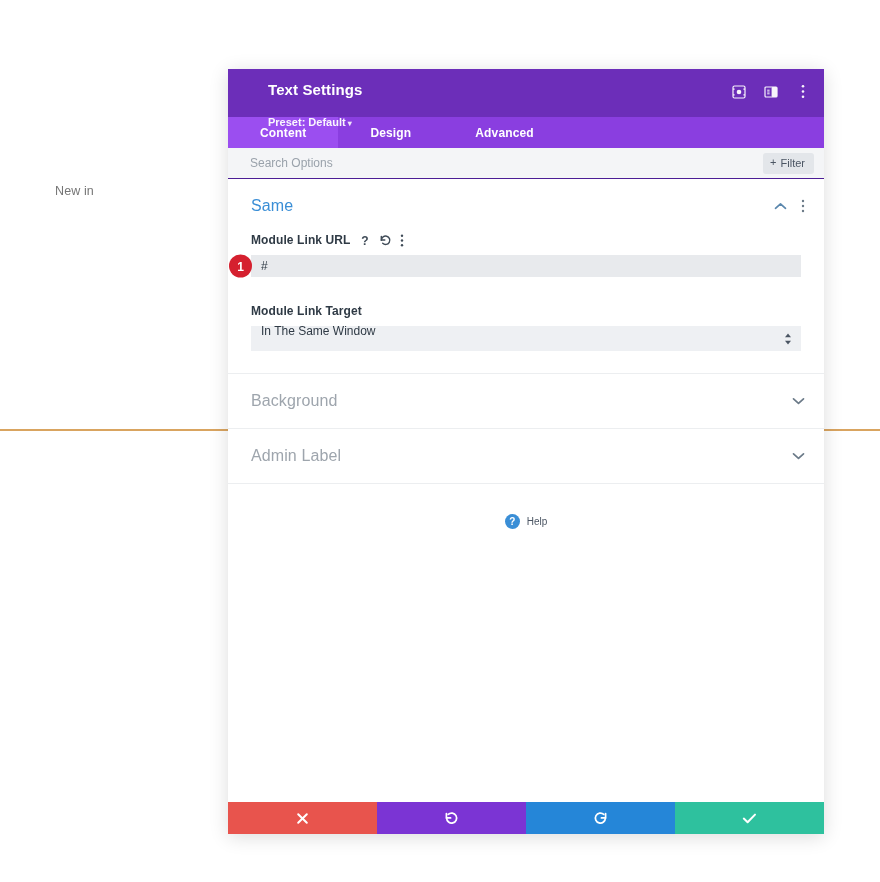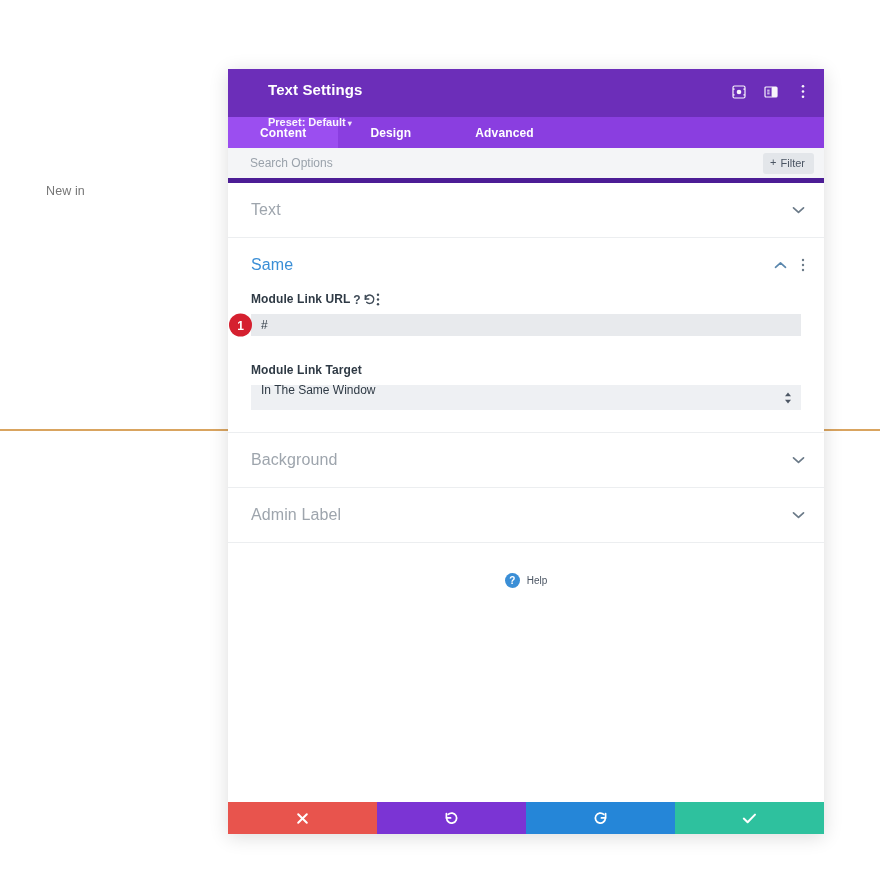--- a/index.html
+++ b/index.html
@@ -15,21 +15,21 @@
   #stage {
     position: relative;
     width: 880px;
     height: 882px;
     background: #ffffff;
   }
 
   
   .page-text {
     position: absolute;
-    left: 46px;
+    left: 55px;
     top: 184px;
     font-size: 12.5px;
     color: #767676;
     letter-spacing: .1px;
   }
 
   .hr-rule {
     position: absolute;
     left: 0;
     top: 429px;
@@ -122,21 +122,21 @@
     background: #9b4ef0;
   }
 
   
   .searchrow {
     background: #f4f5f7;
     height: 30px;
     display: flex;
     align-items: center;
     padding: 0 6px 0 22px;
-    border-bottom: 5px solid #4c1d95;
+    border-bottom: 1px solid #4c1d95;
     position: relative;
   }
   .search-input {
     flex: 1;
     border: none;
     outline: none;
     background: transparent;
     font-family: "Liberation Sans", sans-serif;
     font-size: 12px;
     color: #6b7280;
@@ -199,20 +199,21 @@
     width: 6px;
   }
 
   .section-body {
     padding: 0 23px 22px 23px;
   }
 
   .field-label-row {
     display: flex;
     align-items: center;
+    gap: 8px;
     margin-bottom: 8px;
   }
   .field-label {
     font-size: 12px;
     font-weight: bold;
     color: #2f3a45;
     letter-spacing: .1px;
   }
   .ficon {
     color: #5b6670;
@@ -377,30 +378,20 @@
     <div class="searchrow">
       <input class="search-input" type="text" placeholder="Search Options" style="">
       <div class="filter-btn">
         <span class="filter-plus">+</span>
         <span>Filter</span>
       </div>
     </div>
 
     <div class="modal-body">
 
-      <div class="section">
-        <div class="section-head">
-          <div class="section-title">Text</div>
-          <div class="chev">
-            <svg width="13" height="8" viewBox="0 0 13 8" fill="none" stroke="#6b7a88" stroke-width="1.7" stroke-linecap="round" stroke-linejoin="round">
-                <path d="M1.5 1.8L6.5 6.3 11.5 1.8"></path>
-              </svg>
-          </div>
-        </div>
-      </div>
 
       <div class="section">
         <div class="section-head">
           <div class="section-title open">Same</div>
           <div class="chev">
             <svg width="13" height="8" viewBox="0 0 13 8" fill="none" stroke="#5a87ad" stroke-width="1.7" stroke-linecap="round" stroke-linejoin="round">
                 <path d="M1.5 6.3L6.5 1.8 11.5 6.3"></path>
               </svg>
           </div>
           <div class="sec-dots">

